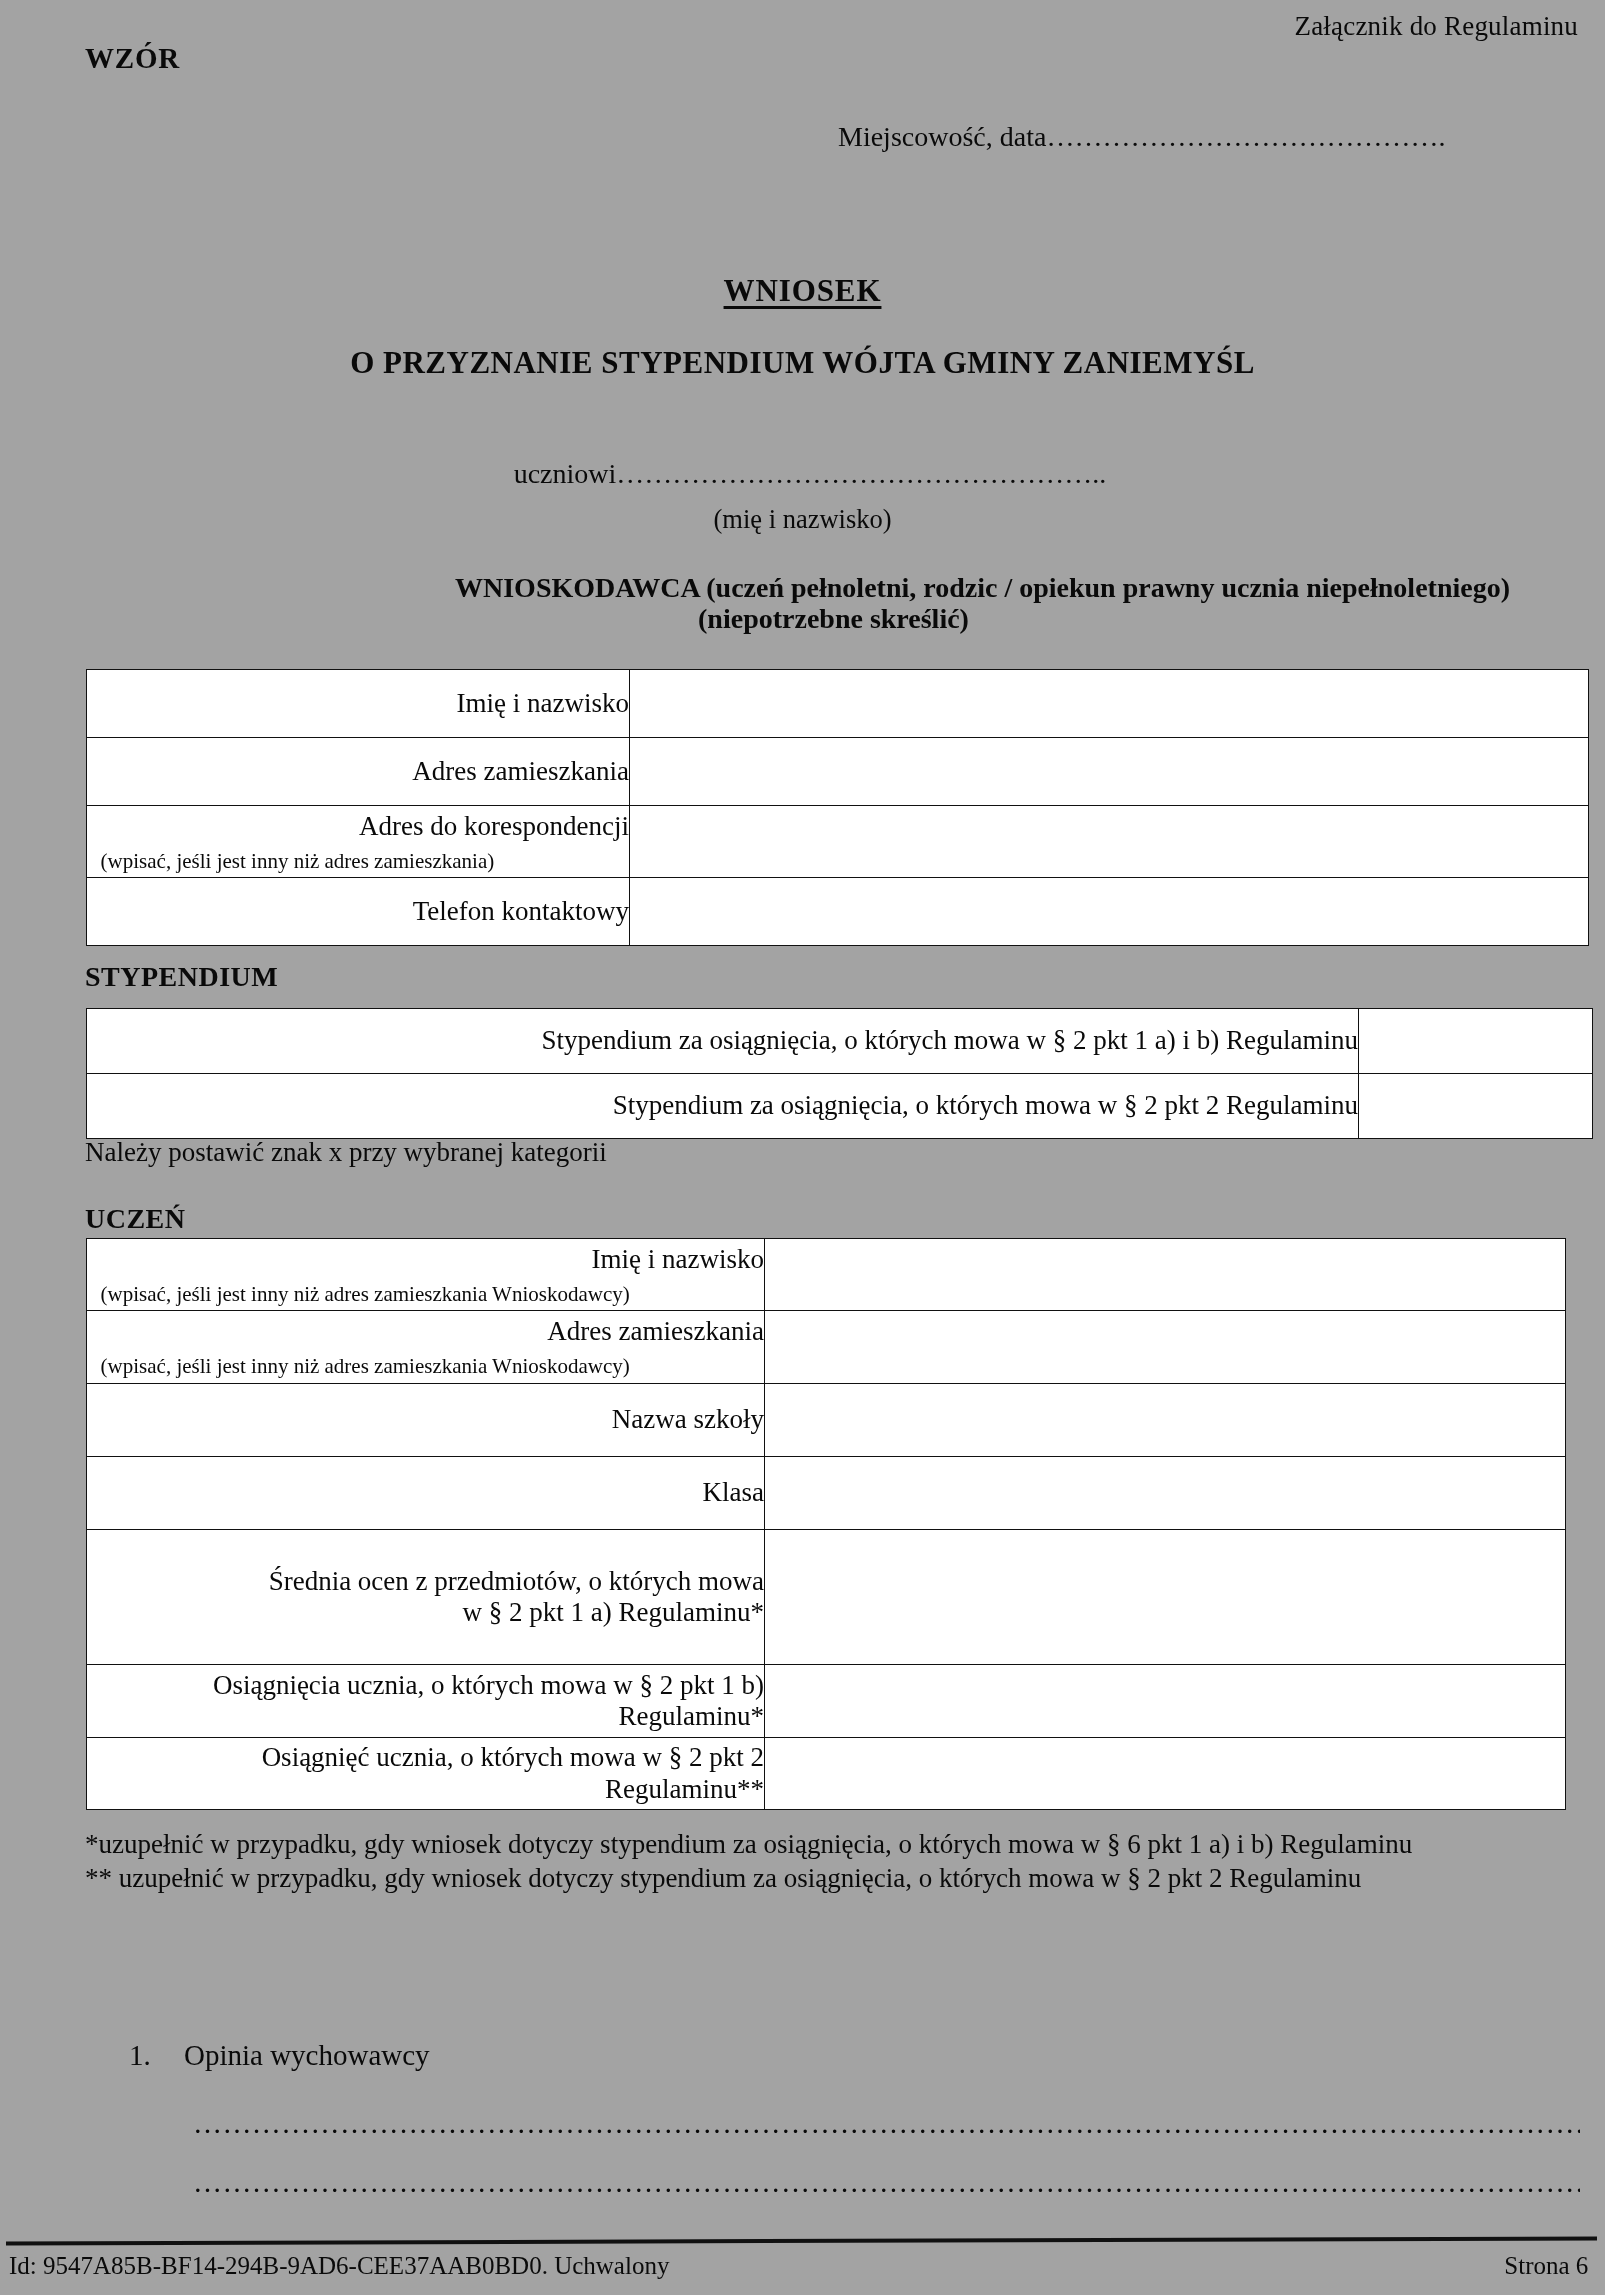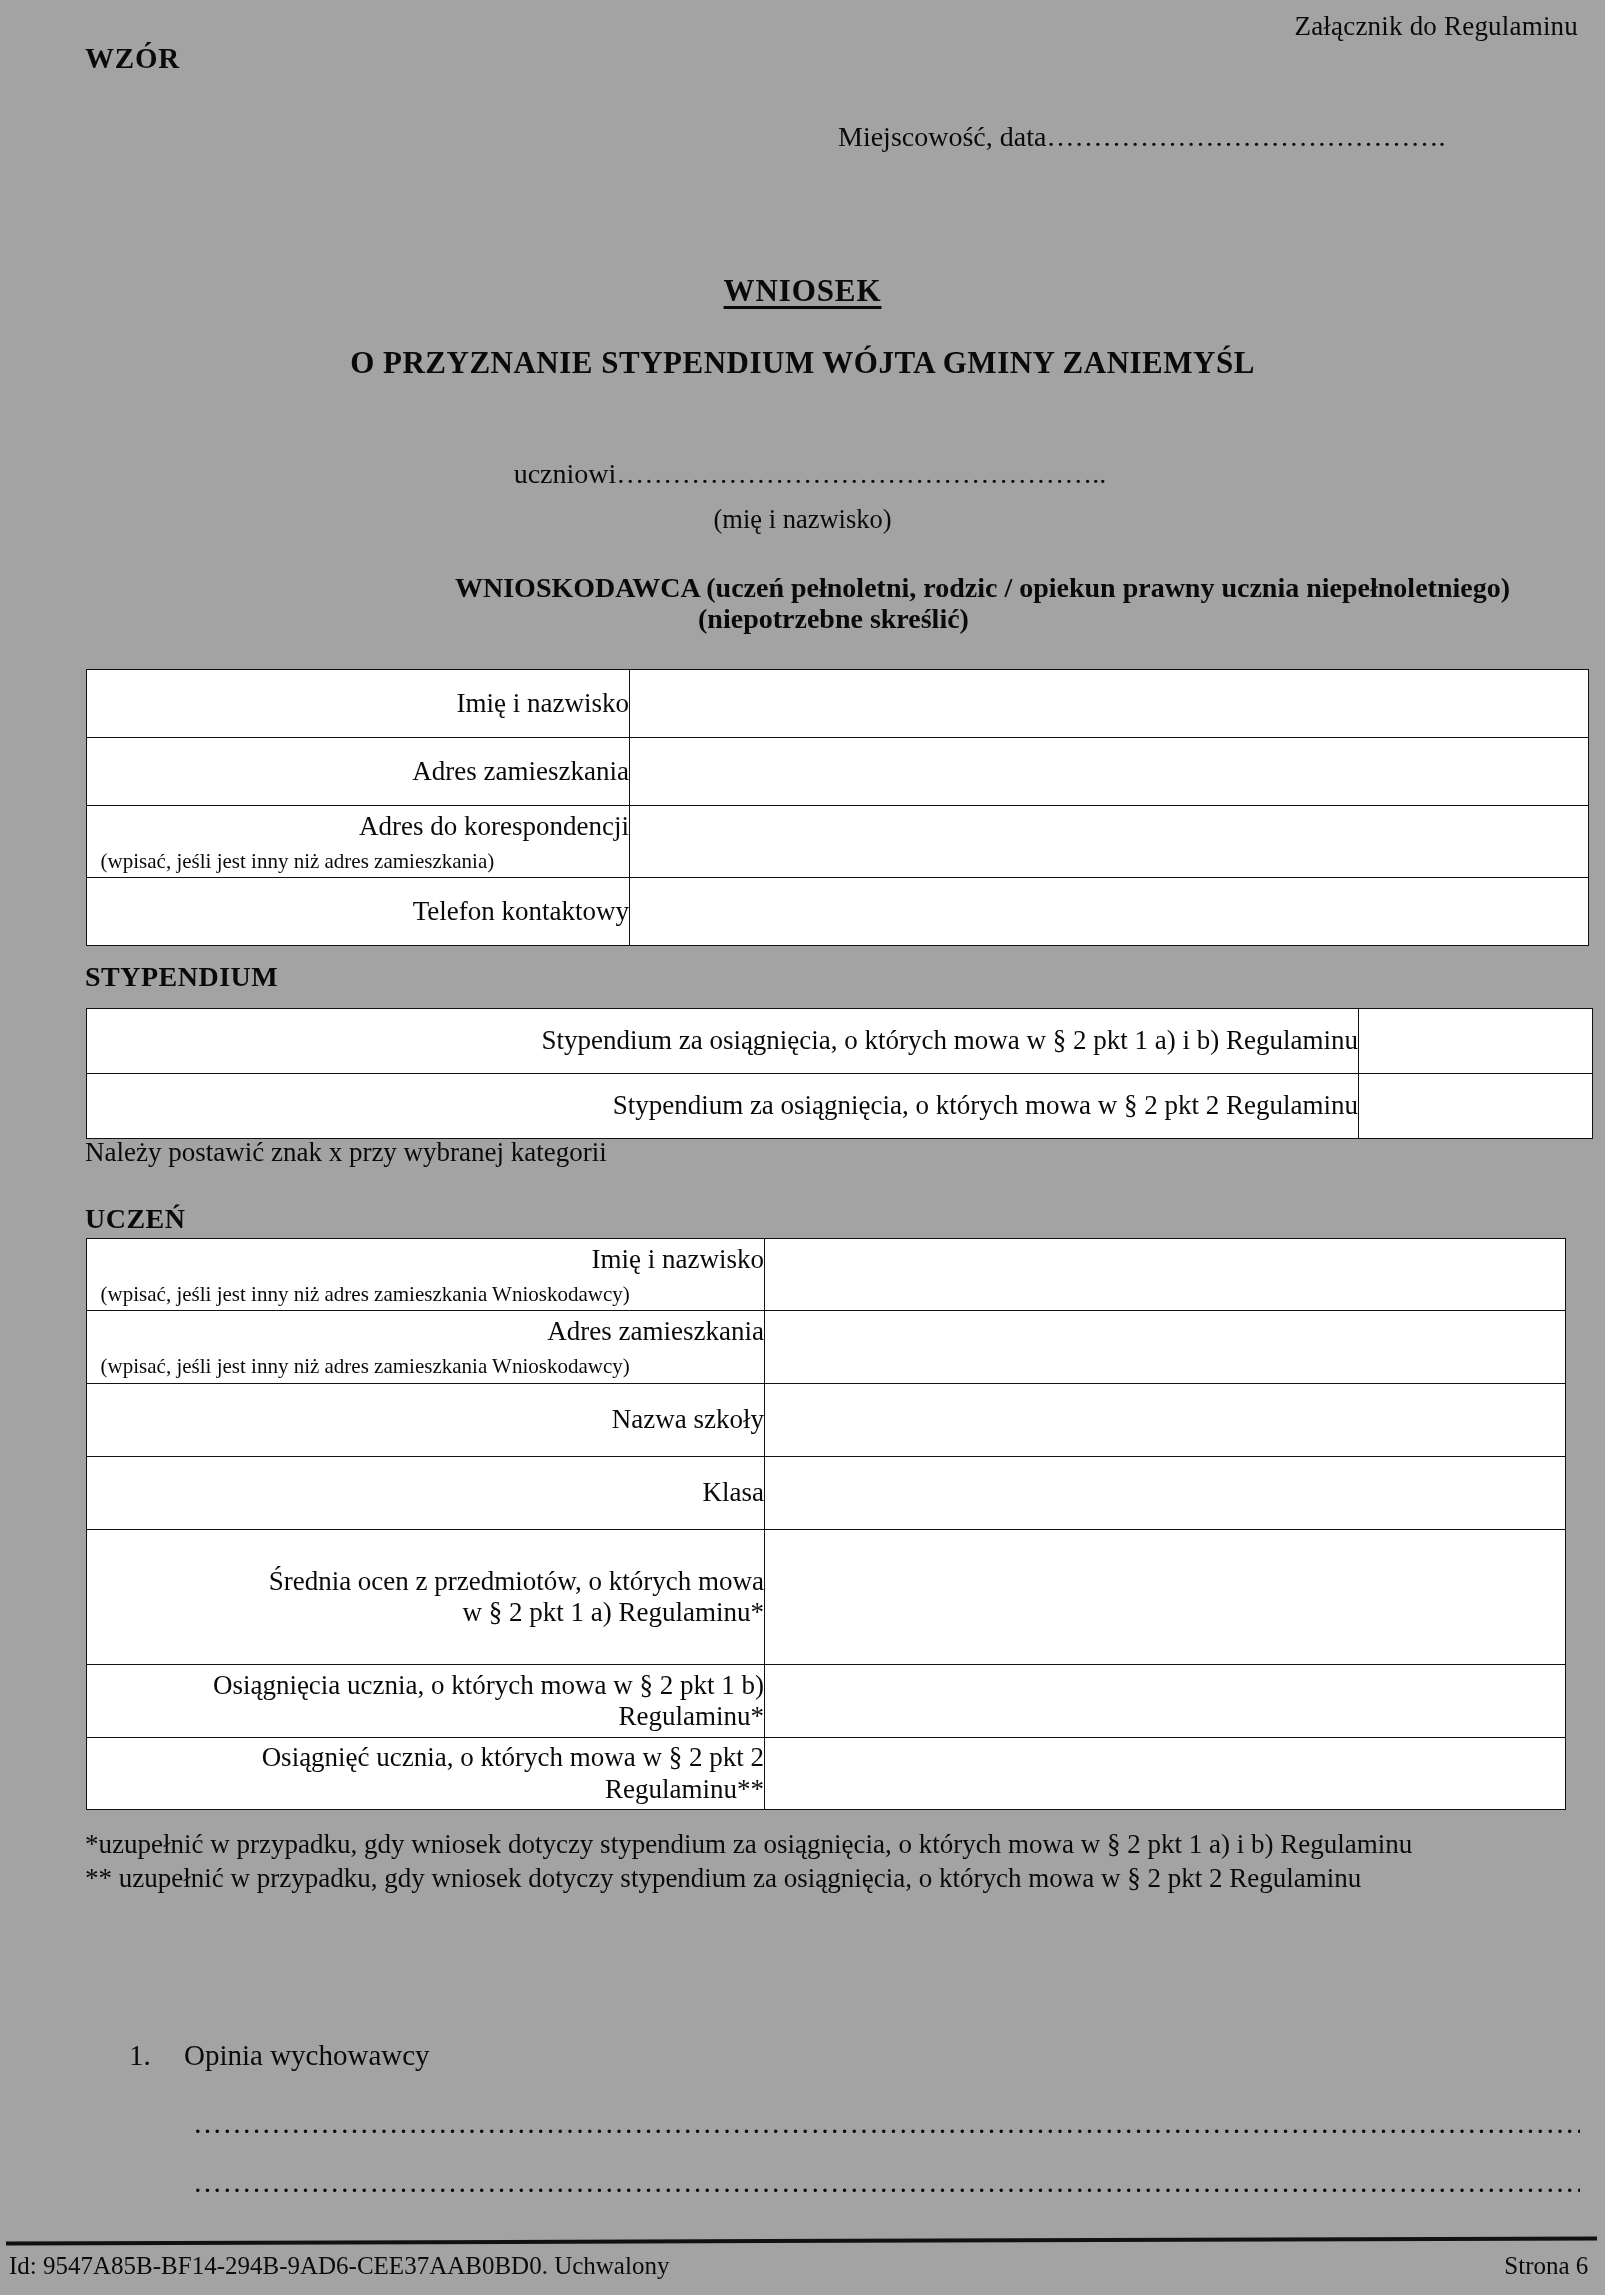--- a/index.html
+++ b/index.html
@@ -361,21 +361,21 @@
         <td style="height:55px">
           <span class="main" style="white-space:pre-line">Osiągnięć ucznia, o których mowa w § 2 pkt 2
 Regulaminu**</span>
         </td>
         <td class="fill"></td>
       </tr>
     </tbody>
   </table>
 
   <div class="footnotes">
-    <p>*uzupełnić w przypadku, gdy wniosek dotyczy stypendium za osiągnięcia, o których mowa w § 2 pkt 1 a) i b) Regulaminu</p>
+    <p>*uzupełnić w przypadku, gdy wniosek dotyczy stypendium za osiągnięcia, o których mowa w § 6 pkt 1 a) i b) Regulaminu</p>
     <p>** uzupełnić w przypadku, gdy wniosek dotyczy stypendium za osiągnięcia, o których mowa w § 2 pkt 2 Regulaminu</p>
   </div>
 
   <div class="opinion-list">
     <div class="opinion-item">
       <span class="opinion-num">1.</span>
       <span>Opinia wychowawcy</span>
     </div>
   </div>
   <div class="dotline" id="dotline-1">…………………………………………………………………………………………………………………………………………..</div>

